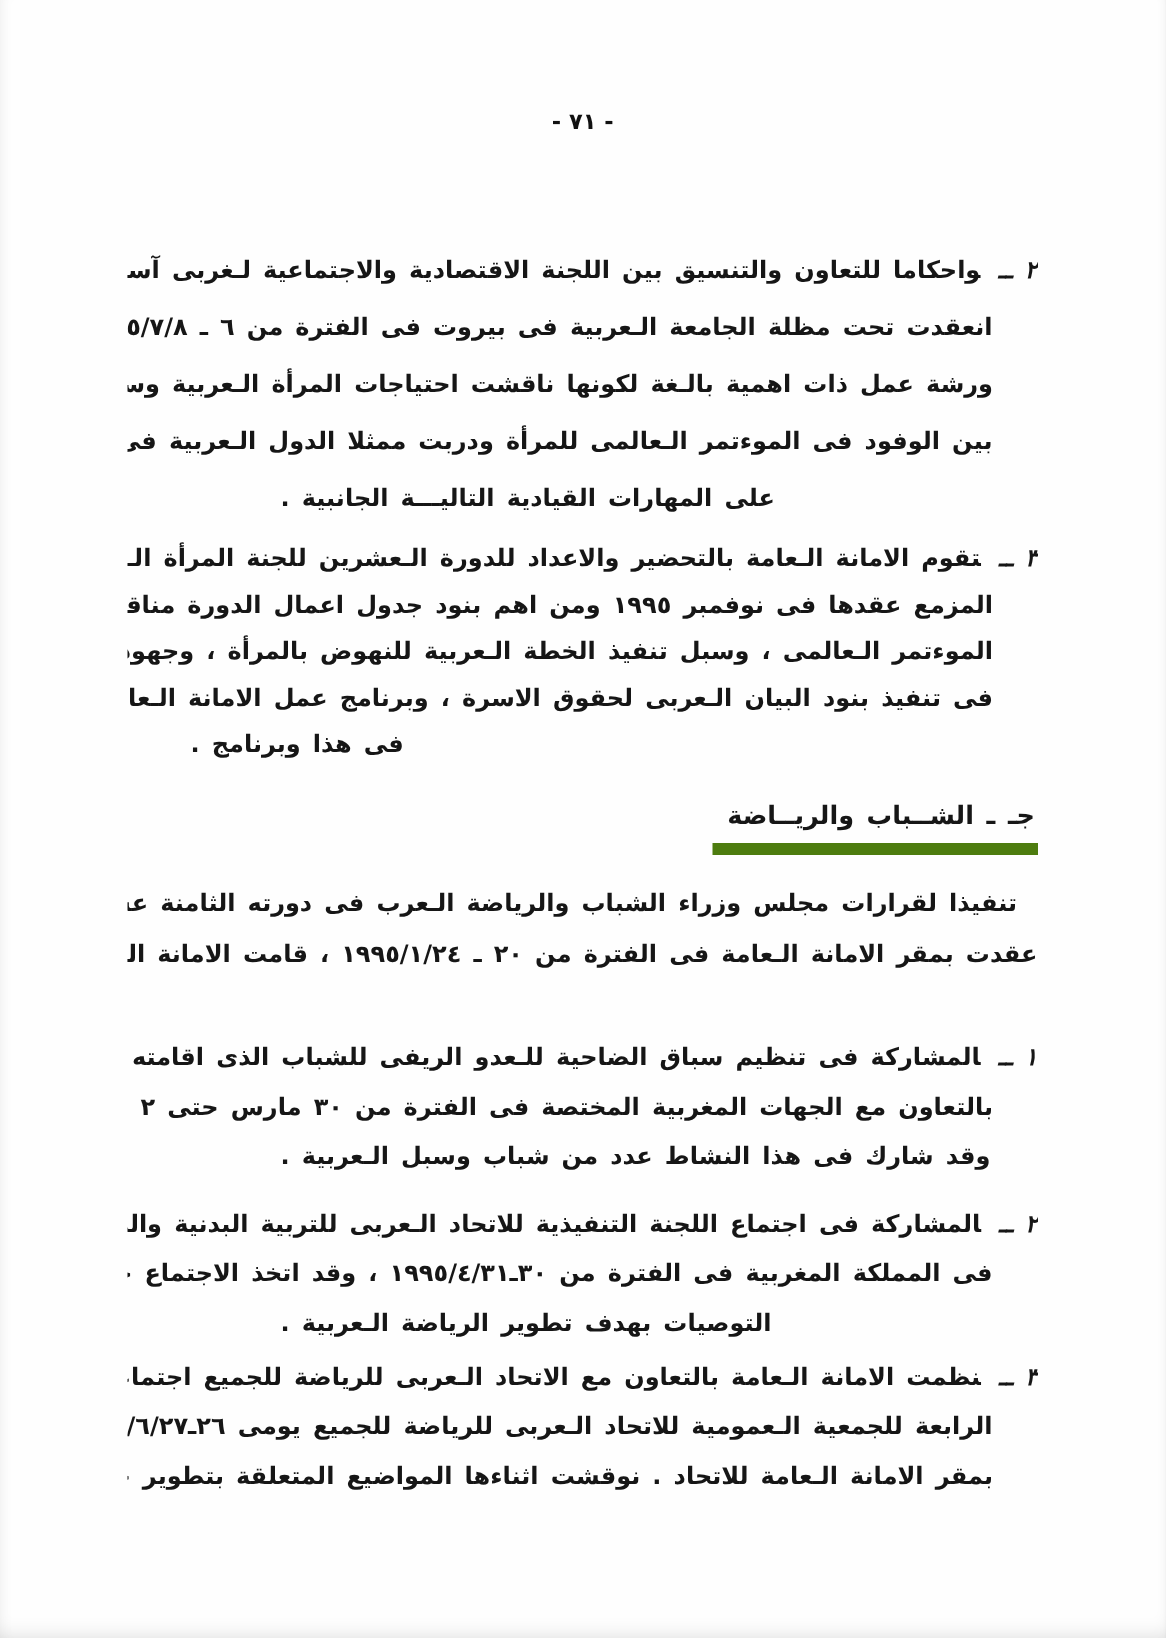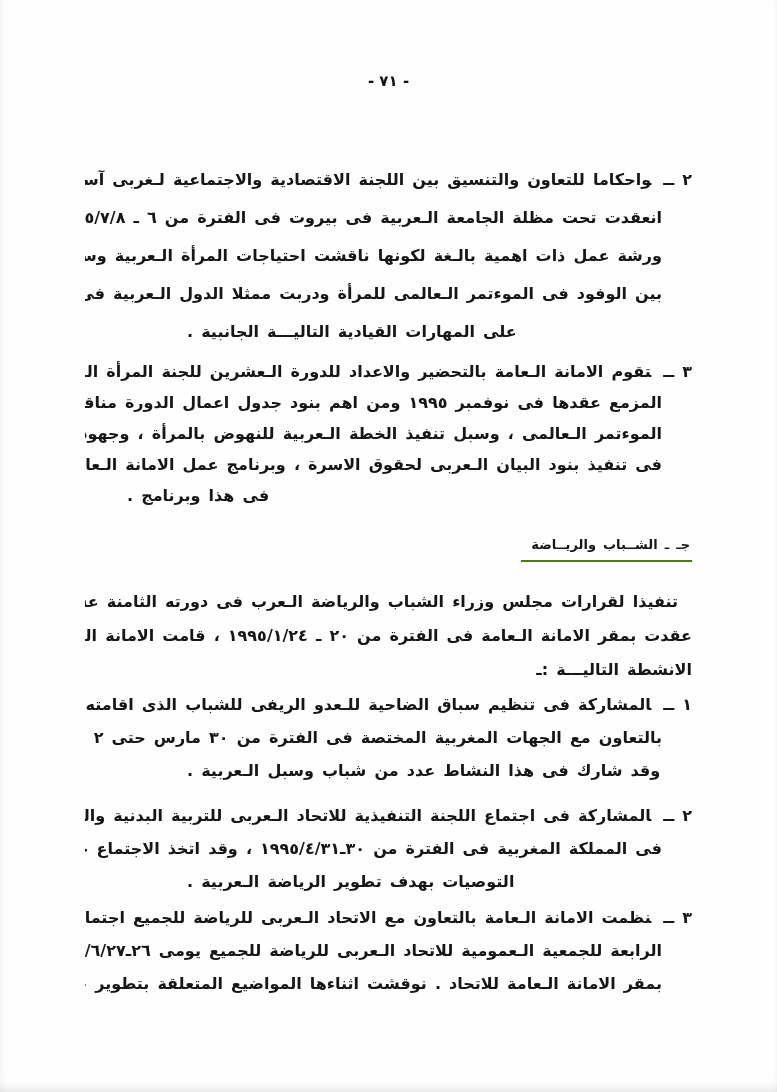--- a/index.html
+++ b/index.html
@@ -43,27 +43,27 @@
   .line.just::after { content:""; display:inline-block; width:100%; height:0; }
   .lhA .line { height:38px; line-height:38px; }
   .lhB .line { height:31px; line-height:31px; }
   .lhC .line { height:34px; line-height:34px; }
   .lhD .line { height:33px; line-height:33px; }
   .cont { padding-right:30px; }
   .last { text-align:left; white-space:nowrap; }
   .pr102 { padding-left:102px; }
   .pr42  { padding-left:42px; }
   .indent-first { padding-right:14px; }
-  .marker { margin-left:12px; white-space:nowrap; }
+  .marker { margin-left:12px; white-space:nowrap;font-style:italic; }
   .heading-wrap { position:absolute; right:0; }
   .heading-inner {
     display:inline-block;
-    font-size:13px;
+    font-size:17px;
     padding:0 2px 8px 10px;
-    border-bottom:2px solid #4d7c0f;
+    border-bottom:8px solid #4d7c0f;
   }
   
   #block-a   { top:161px; }
   #block-b   { top:356px; }
   #heading-c { top:534px; }
   #intro-c   { top:585px; }
   #item-c1   { top:688px; }
   #item-c2   { top:799px; }
   #item-c3   { top:901px; }
 </style>
@@ -96,21 +96,20 @@
       <div class="line last cont pr42">فى هذا وبرنامج .</div>
     </div>
 
     <div class="heading-wrap" id="heading-c">
       <span class="heading-inner">جـ ـ الشــباب والريــاضة</span>
     </div>
 
     <div class="block lhC" id="intro-c">
       <div class="line just indent-first">تنفيذا لقرارات مجلس وزراء الشباب والرياضة الـعرب فى دورته الثامنة عشرة التـى</div>
       <div class="line just">عقدت بمقر الامانة الـعامة فى الفترة من ٢٠ ـ ١٩٩٥/١/٢٤ ، قامت الامانة الـعامة بتنفيذ</div>
-      <div class="line" style="text-align:right">الانشطة التاليـــة :ـ</div>
     </div>
 
     <div class="block lhD" id="item-c1">
       <div class="line just">
         <span class="marker">١ ــ</span><span>المشاركة فى تنظيم سباق الضاحية للـعدو الريفى للشباب الذى اقامته الامانة الـعامة</span>
       </div>
       <div class="line just cont">بالتعاون مع الجهات المغربية المختصة فى الفترة من ٣٠ مارس حتى ٢ ابريل ١٩٩٥ .</div>
       <div class="line last cont pr102">وقد شارك فى هذا النشاط عدد من شباب وسبل الـعربية .</div>
     </div>
 

